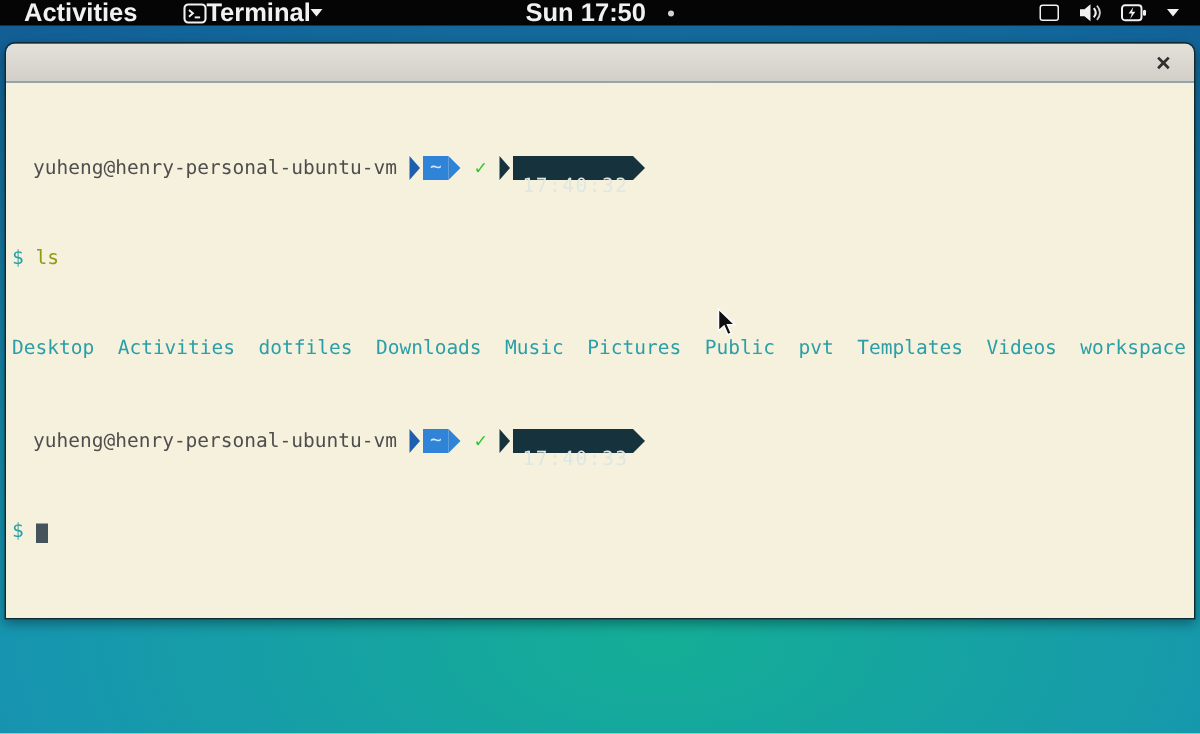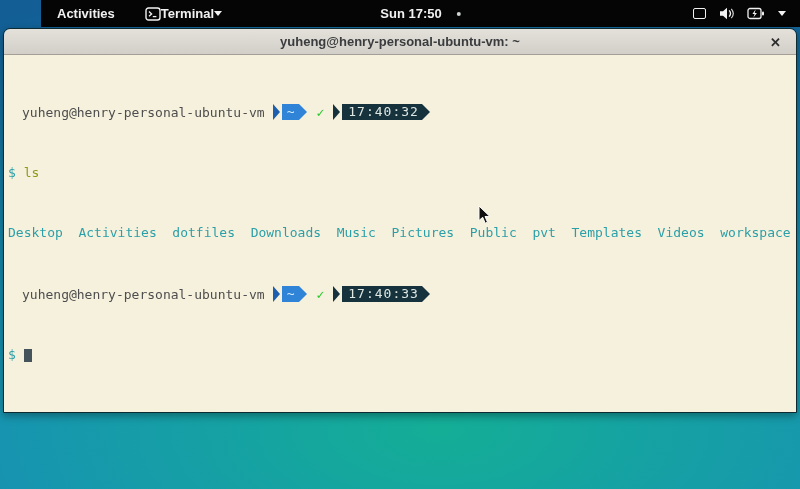--- a/index.html
+++ b/index.html
@@ -8,25 +8,25 @@
     position:relative;
     font-family:"Liberation Sans", sans-serif;
     background: radial-gradient(ellipse 120% 95% at 55% 88%,
       var(--desktop_center,#14ae96) 0%,
       var(--desktop_mid,#1795b0) 45%,
       var(--desktop_edge,#125e95) 100%);
   }
 
   
   .topbar {
-    position:absolute; top:0; left:0; right:0; height:27px;
+    position:absolute; top:0; left:0; right:0; height:17px;
     background:var(--topbar_bg,#050505);
     display:flex; align-items:center;
     color:var(--topbar_fg,#f1f1f1);
-    font-size:13px; font-weight:bold;margin-left:41px;
+    font-size:17px; font-weight:bold;
   }
   .activities { margin-left:10px; padding:2px 6px; cursor:default; }
   .appmenu { display:flex; align-items:center; gap:0; margin-left:20px; padding:2px 4px; }
   .caret-down {
     width:0; height:0; display:inline-block;
     border-left:4px solid transparent; border-right:4px solid transparent;
     border-top:5px solid var(--topbar_fg,#f1f1f1);
   }
   .clock { position:absolute; left:50%; transform:translateX(-50%);
     display:flex; align-items:center; gap:15px; }
@@ -90,21 +90,21 @@
   }
   .check { color:var(--check_green,#25c82b); font-weight:bold; margin:0 9px; }
   .badge-wedge {
     width:0; height:0; flex:0 0 auto;
     border-top:8px solid transparent; border-bottom:8px solid transparent;
     border-left:7px solid var(--badge_bg,#16323c);
     margin:0 2px 0 0;
   }
   .badge-body {
     background:var(--badge_bg,#16323c); color:var(--badge_fg,#dfe7e3);
-    height:16px; line-height:16px; padding:0 3px 0 6px; letter-spacing:1px;
+    height:16px; line-height:16px; padding:13px 3px 0 6px; letter-spacing:1px;
   }
   .badge-tip {
     width:0; height:0; flex:0 0 auto;
     border-top:8px solid transparent; border-bottom:8px solid transparent;
     border-left:8px solid var(--badge_bg,#16323c);
   }
 
   .mouse-cursor { position:absolute; left:478px; top:205px; }
 </style>
 </head>
@@ -145,21 +145,20 @@
         <rect x="15" y="4.5" width="2" height="4" rx="1" fill="#f1f1f1"></rect>
         <path d="M8.6 2.6 L5.4 7 h2.2 L6.4 10.6 L9.9 5.9 H7.7 z" fill="#f1f1f1"></path>
       </svg>
     </span>
     <span class="caret-down"></span>
   </div>
 </div>
 
 <div class="window">
   <div class="titlebar">
-    <span>yuheng@henry-personal-ubuntu-vm: ~</span>
     <span class="close-btn">✕</span>
   </div>
 
   <div class="term">
     
     <div class="tline prompt-line">
       <span class="puser">yuheng@henry-personal-ubuntu-vm</span>
       <span class="wedge"></span>
       <span class="pl-body">~</span>
       <span class="pl-tip"></span>

